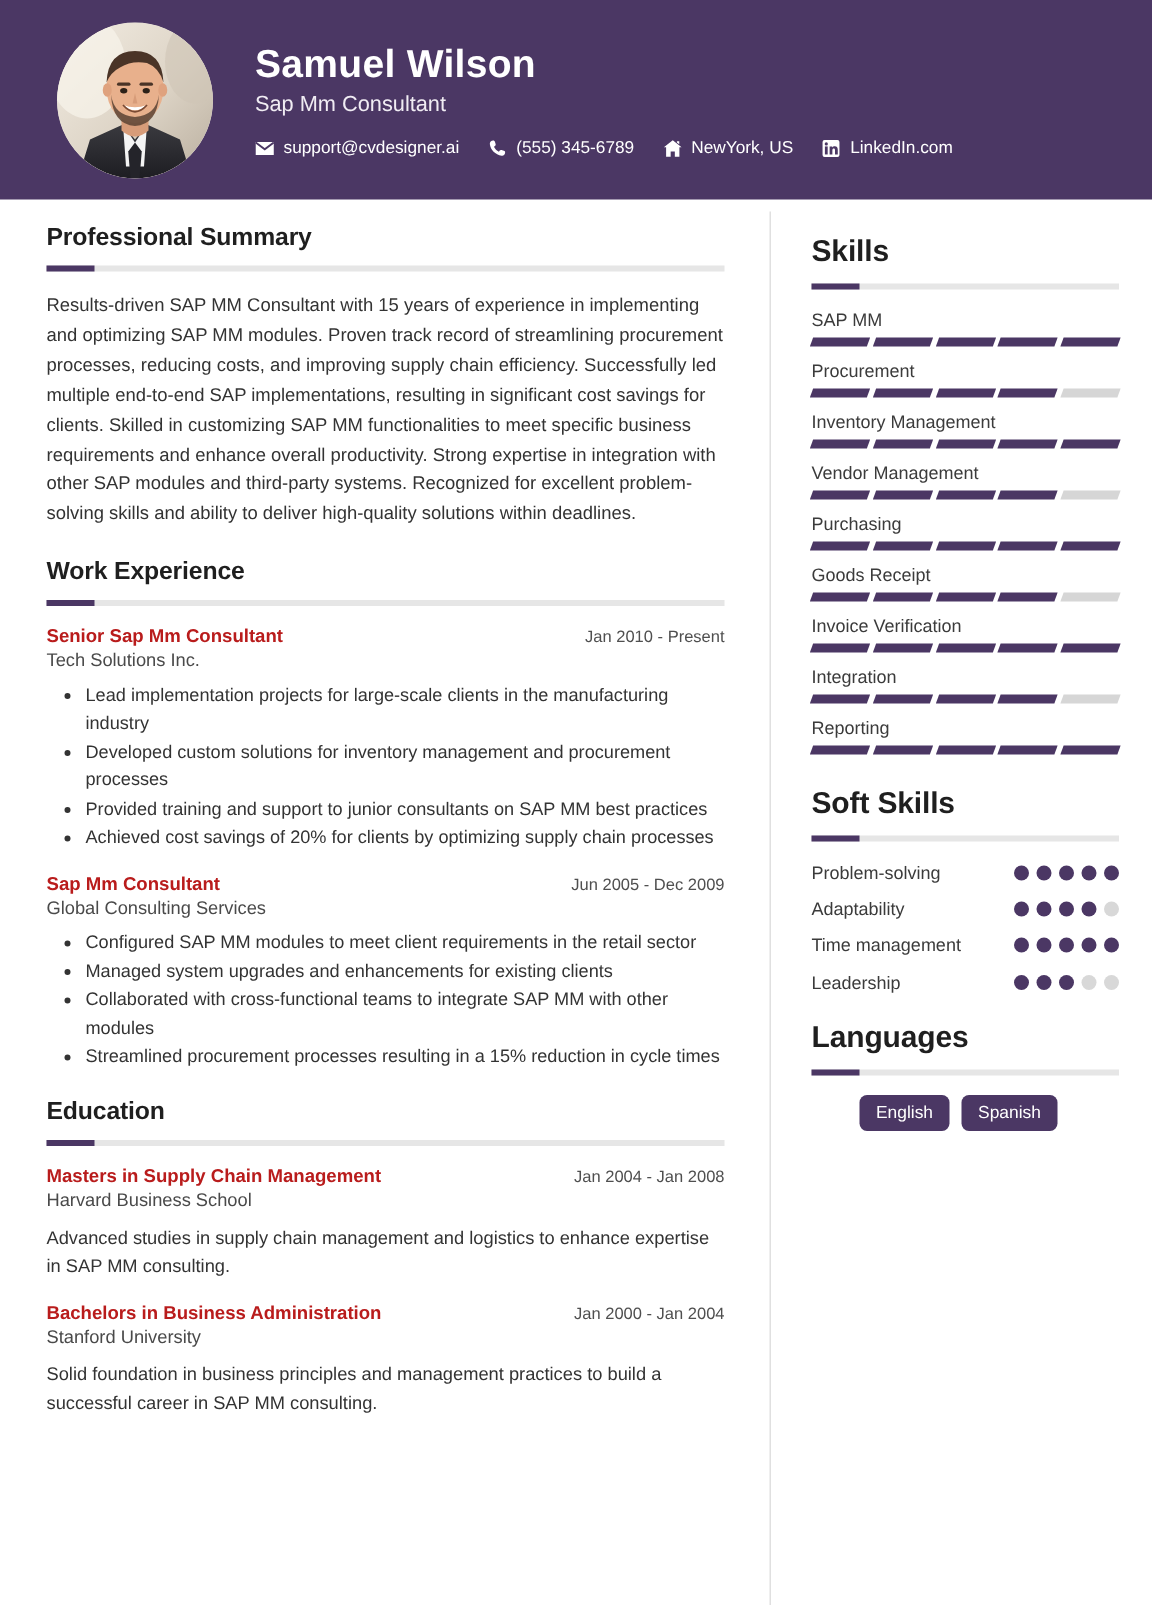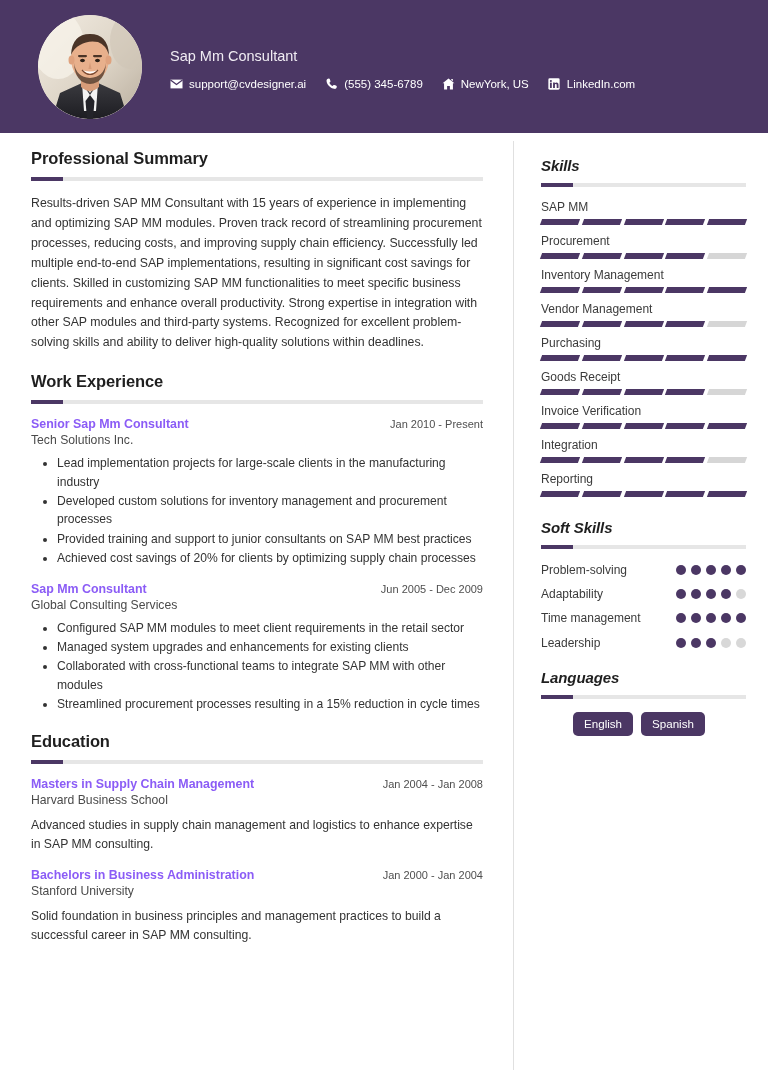--- a/index.html
+++ b/index.html
@@ -95,21 +95,21 @@
     padding: 24px 22px 0 27px;
   }
 
   
   .sec-title {
     font-size: 16.5px;
     font-weight: bold;
     color: #1f1f1f;
     letter-spacing: -0.1px;
   }
-  .sec-title.rt { font-size: 15px; font-style: italic; }
+  .sec-title.rt { font-size: 20px; }
   .sec-rule {
     position: relative;
     height: 4px;
     background: #e6e6e6;
     margin-top: 9px;
     margin-bottom: 13px;
   }
   .sec-rule::before {
     content: "";
     position: absolute;
@@ -132,21 +132,21 @@
   .entry { margin-bottom: 14px; }
   .entry:last-child { margin-bottom: 0; }
   .entry-head {
     display: flex;
     justify-content: space-between;
     align-items: baseline;
   }
   .entry-role {
     font-size: 12.4px;
     font-weight: bold;
-    color: #8b5cf6;
+    color: #b91c1c;
   }
   .entry-date {
     font-size: 11px;
     color: #4f4f4f;
     white-space: nowrap;
     padding-left: 10px;
   }
   .entry-org {
     font-size: 12.2px;
     color: #4a4a4a;
@@ -277,20 +277,21 @@
 
           <path d="M36 48 Q37 68 52 69 Q67 68 68 48 Q66 62 52 63 Q38 62 36 48 Z" fill="#5a4334" opacity="0.85"></path>
 
           <path d="M44 55 Q52 62 60 55 Q52 58 44 55 Z" fill="#ffffff"></path>
           <path d="M44 55 Q52 64 60 55" fill="none" stroke="#7a4a33" stroke-width="1.2"></path>
         </g>
       </svg>
     </div>
 
     <div class="header-text">
+      <div class="name">Samuel Wilson</div>
       <div class="job-title">Sap Mm Consultant</div>
 
       <div class="contact-row">
 
         <div class="contact-item">
           <span class="ci">
             <svg width="13" height="10" viewBox="0 0 16 12">
                 <path d="M0.6 0.6h14.8v10.8H0.6z" fill="#fff"></path>
                 <path d="M0.6 1L8 6.6 15.4 1" fill="none" stroke="#4b3764" stroke-width="1.6"></path>
               </svg>

